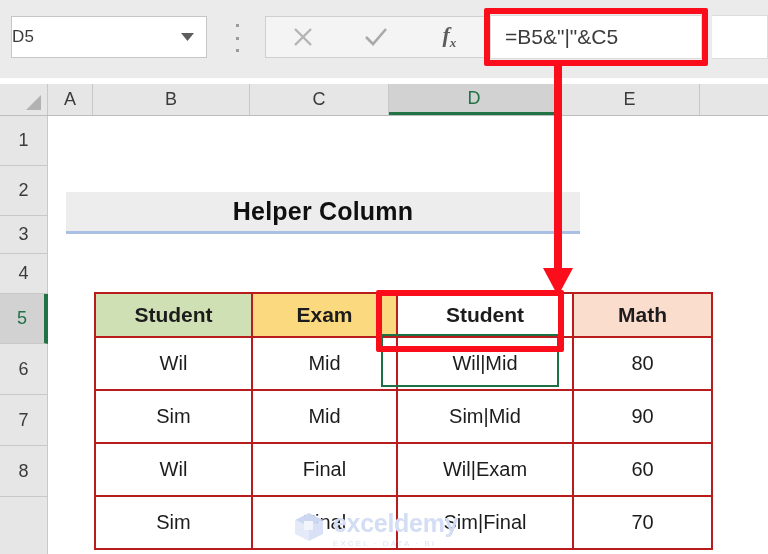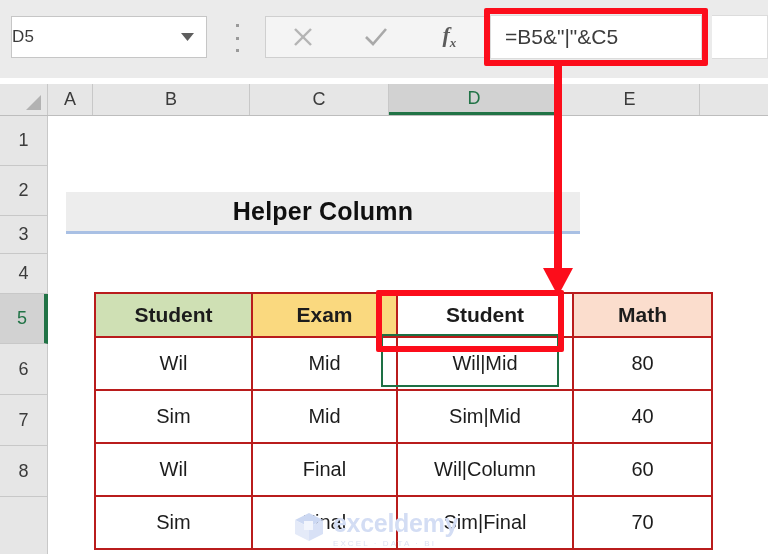--- a/index.html
+++ b/index.html
@@ -409,26 +409,26 @@
         <tr>
           <td>Wil</td>
           <td>Mid</td>
           <td>Wil|Mid</td>
           <td>80</td>
         </tr>
         <tr>
           <td>Sim</td>
           <td>Mid</td>
           <td>Sim|Mid</td>
-          <td>40</td>
+          <td>90</td>
         </tr>
         <tr>
           <td>Wil</td>
           <td>Final</td>
-          <td>Wil|Column</td>
+          <td>Wil|Exam</td>
           <td>60</td>
         </tr>
         <tr>
           <td>Sim</td>
           <td>Final</td>
           <td>Sim|Final</td>
           <td>70</td>
         </tr>
       </tbody>
     </table>

